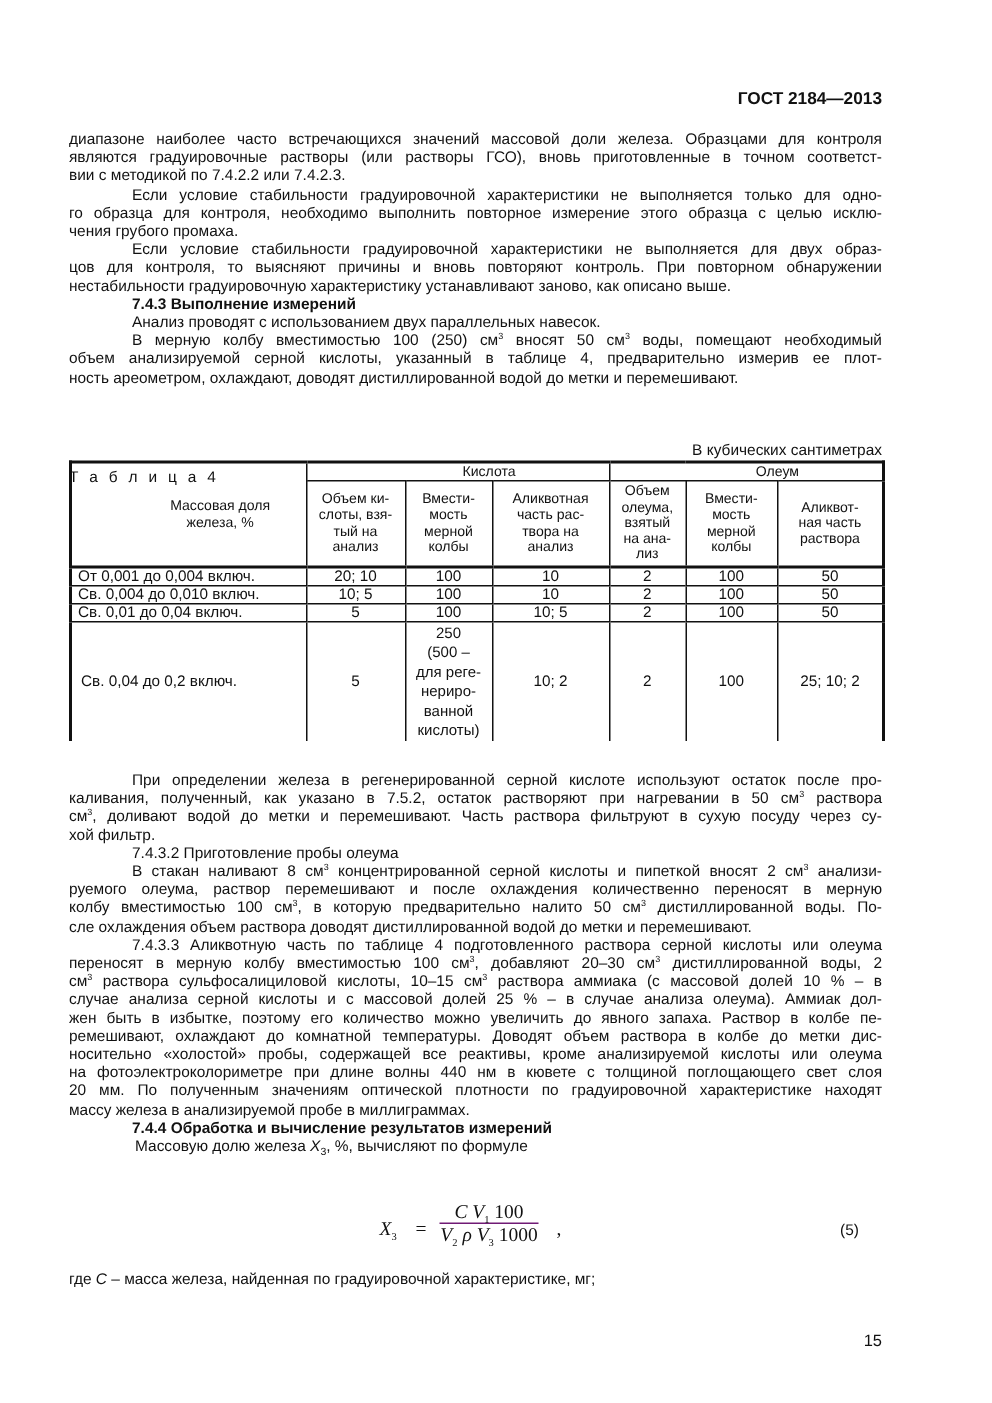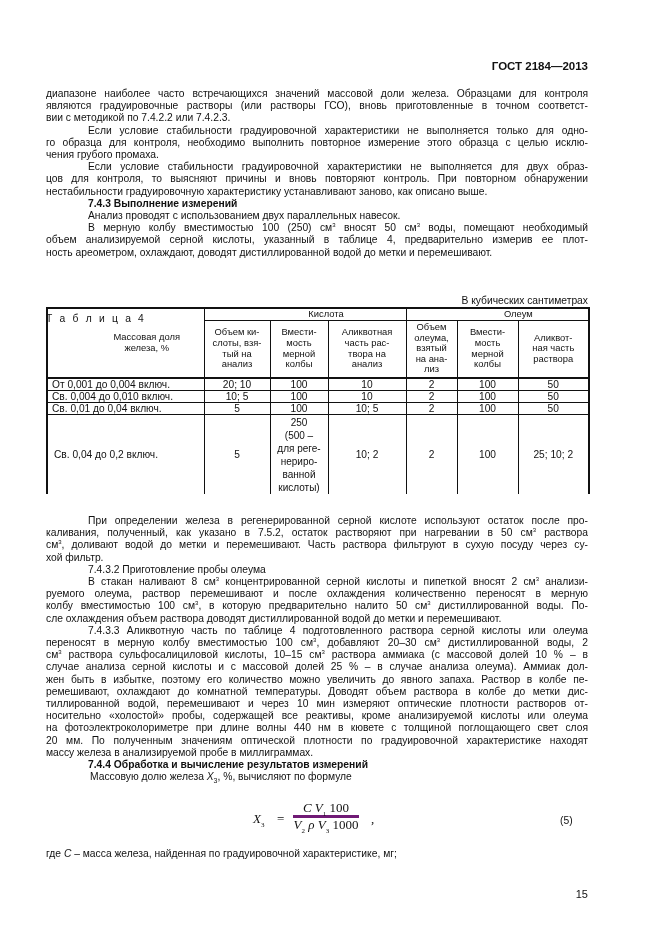--- a/index.html
+++ b/index.html
@@ -40,21 +40,21 @@
   table.t4 td.outer-r { border-right: 2px solid #111; }
   table.t4 .vc { font-size: 9.4px; line-height: 10.6px; }
 
   .formula {
     position: absolute; left: 253px; top: 802px; width: 140px; height: 40px;
     font-family: "Liberation Serif", serif; font-size: 13px;
   }
   .formula .lhs { position: absolute; left: 0; top: 11px; font-style: italic; }
   .formula .eq { position: absolute; left: 24px; top: 11px; }
   .formula .frac { position: absolute; left: 40px; top: 0; width: 66px; text-align: center; }
-  .formula .num { display: block; border-bottom: 3px solid #701a75; padding-bottom: 1px; }
+  .formula .num { display: block; border-bottom: 1px solid #701a75; padding-bottom: 1px; }
   .formula .den { display: block; padding-top: 1px; }
   .formula .comma { position: absolute; left: 118px; top: 11px; }
   .formula i { font-style: italic; }
   .formula sub { font-size: 7px; font-style: normal; }
   .eqno { left: 560px; top: 815px; font-size: 10.3px; }
   .pageno { left: 560px; top: 888px; width: 28px; text-align: right; font-size: 11px; }
 </style>
 </head>
 <body>
 
@@ -191,21 +191,20 @@
   <span class="line indl"><span>В стакан наливают 8 см</span><sup>3</sup><span> концентрированной серной кислоты и пипеткой вносят 2 см</span><sup>3</sup><span> анализи-</span></span>
   <span class="line">руемого олеума, раствор перемешивают и после охлаждения количественно переносят в мерную</span>
   <span class="line"><span>колбу вместимостью 100 см</span><sup>3</sup><span>, в которую предварительно налито 50 см</span><sup>3</sup><span> дистиллированной воды. По-</span></span>
   <span class="line last">сле охлаждения объем раствора доводят дистиллированной водой до метки и перемешивают.</span>
   <span class="line indl">7.4.3.3 Аликвотную часть по таблице 4 подготовленного раствора серной кислоты или олеума</span>
   <span class="line"><span>переносят в мерную колбу вместимостью 100 см</span><sup>3</sup><span>, добавляют 20–30 см</span><sup>3</sup><span> дистиллированной воды, 2</span></span>
   <span class="line"><span>см</span><sup>3</sup><span> раствора сульфосалициловой кислоты,  10–15 см</span><sup>3</sup><span> раствора аммиака (с массовой долей 10 % – в</span></span>
   <span class="line">случае анализа серной кислоты и с массовой долей 25 % – в случае анализа олеума). Аммиак дол-</span>
   <span class="line">жен быть в избытке, поэтому его количество можно увеличить до явного запаха. Раствор в колбе пе-</span>
   <span class="line">ремешивают, охлаждают до комнатной температуры. Доводят объем раствора в колбе до метки дис-</span>
-  <span class="line">тиллированной водой, перемешивают и через 10 мин измеряют оптические плотности растворов от-</span>
   <span class="line">носительно «холостой» пробы, содержащей все реактивы, кроме анализируемой кислоты или олеума</span>
   <span class="line">на фотоэлектроколориметре при длине волны 440 нм в кювете с толщиной поглощающего свет слоя</span>
   <span class="line">20 мм. По полученным значениям оптической плотности по градуировочной характеристике находят</span>
   <span class="line last">массу железа в анализируемой пробе в миллиграммах.</span>
   <span class="line last indl bold">7.4.4 Обработка и вычисление результатов измерений</span>
   <span class="line last" style="padding-left:44px;"><span>Массовую долю железа </span><i>X</i><sub>3</sub><span>, %, вычисляют по формуле</span></span>
 </div>
 
 <div class="formula">
   <span class="lhs"><i>X</i><sub>3</sub></span>

